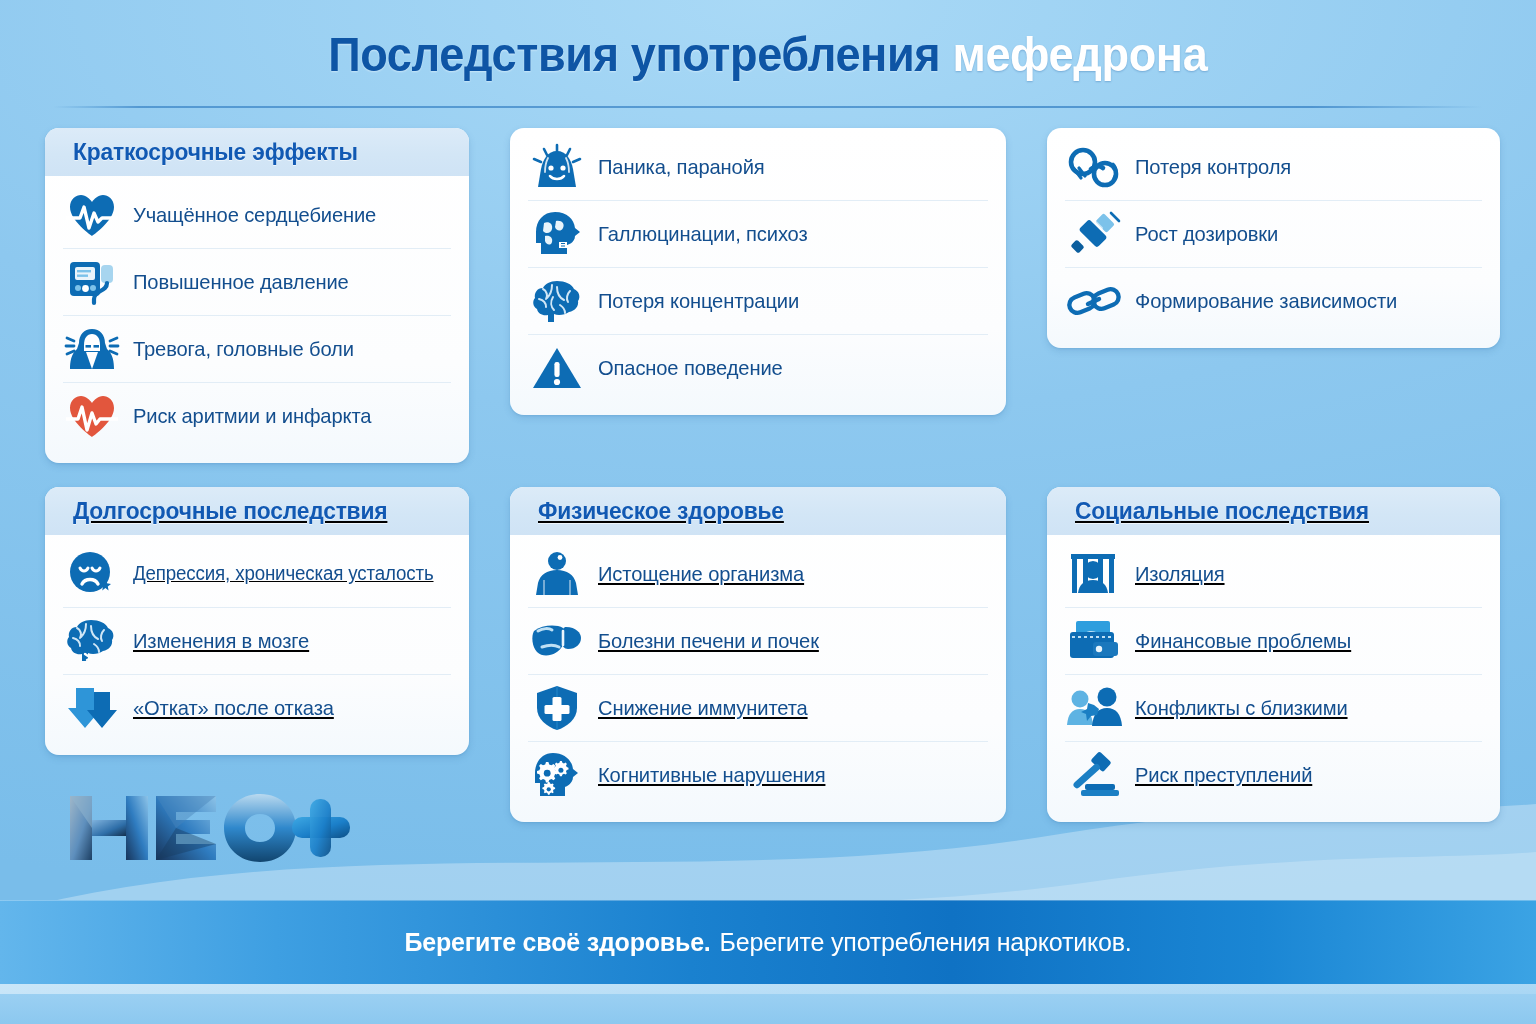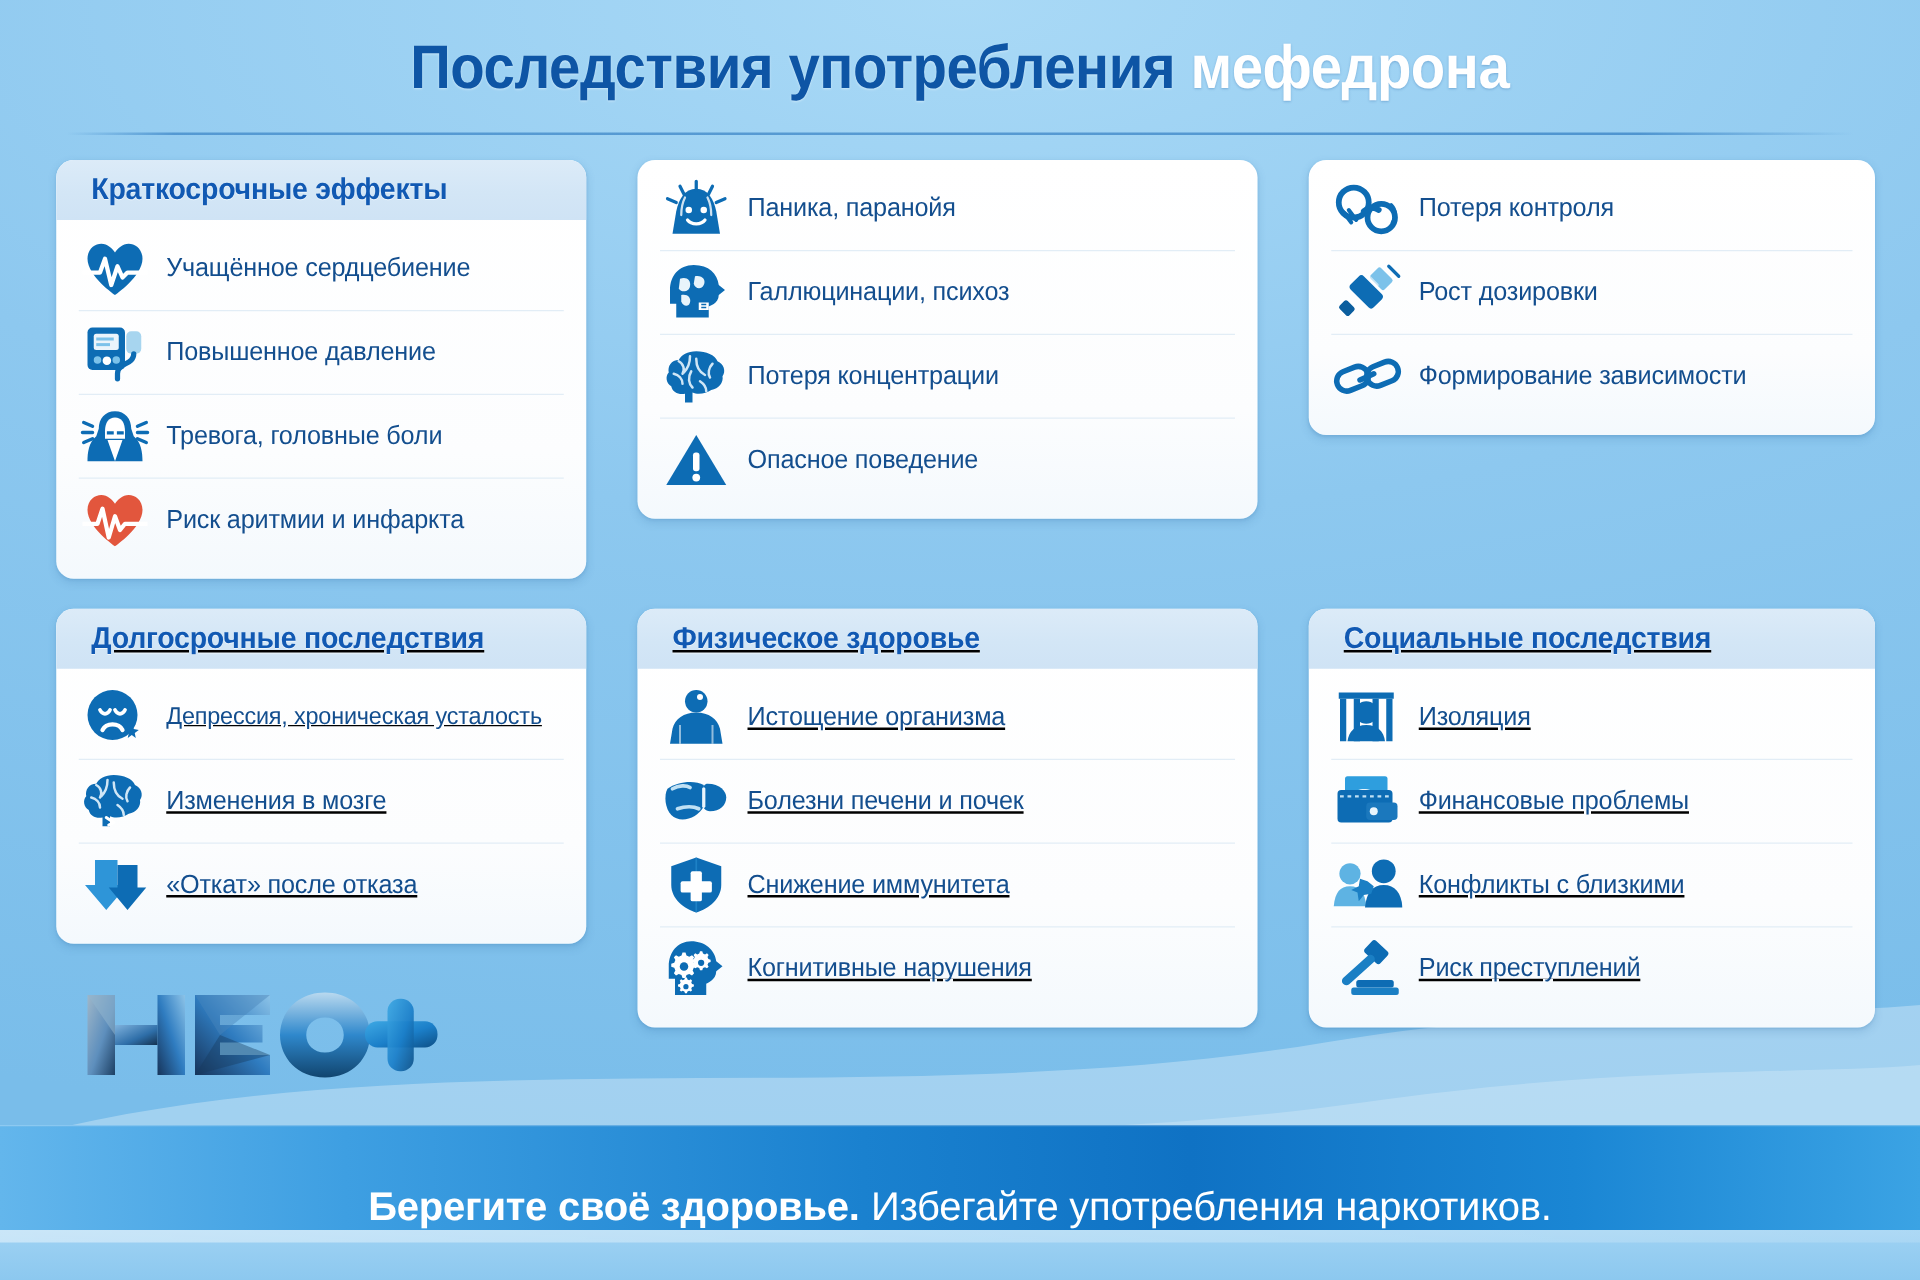--- a/index.html
+++ b/index.html
@@ -108,22 +108,22 @@
     position:absolute; left:0; top:900px; width:100%; height:84px; z-index:3;
     background:linear-gradient(to right,
       #63b6ec 0%, #3e9fe2 18%, #1a81cf 45%, #0f72c4 62%, #1a86d4 82%, #3ba3e4 100%);
     box-shadow:inset 0 1px 0 rgba(255,255,255,0.28);
   }
   .footer-band::after{
     content:""; position:absolute; left:0; bottom:-10px; width:100%; height:10px;
     background:linear-gradient(to right, rgba(255,255,255,0.45), rgba(255,255,255,0.15));
   }
   .footer-text{
-    position:absolute; inset:0; display:flex; align-items:flex-end; justify-content:center;
-    color:#ffffff; font-size:32px; letter-spacing:-0.2px; white-space:nowrap;
+    position:absolute; inset:0; display:flex; align-items:center; justify-content:center;
+    color:#ffffff; font-size:25px; letter-spacing:-0.2px; white-space:nowrap;
   }
   .footer-text .b{ font-weight:bold; margin-right:9px; }
   .footer-strip{
     position:absolute; left:0; top:984px; width:100%; height:40px; z-index:2;
     background:linear-gradient(to bottom,#9fd2f3,#8cc8ef);
   }
 </style>
 </head>
 <body>
 
@@ -543,16 +543,16 @@
              M186,26 C177,26 171,32 171,40 C171,48 177,54 186,54 C195,54 201,48 201,40 C201,32 195,26 186,26 Z" fill="url(#g5)" transform="translate(10,0)"></path>
 
     <rect x="228" y="29" width="58" height="21" rx="10" fill="url(#g4)"></rect>
     <rect x="246" y="11" width="21" height="58" rx="10" fill="url(#g4)" opacity="0.92"></rect>
   </svg>
 </div>
 
 <div class="footer-band">
   <div class="footer-text">
     <span class="b">Берегите своё здоровье.</span>
-    <span>Избегайте употребления наркотиков.</span>
+    <span>Берегите употребления наркотиков.</span>
   </div>
 </div>
 <div class="footer-strip"></div>
 
 </body></html>

